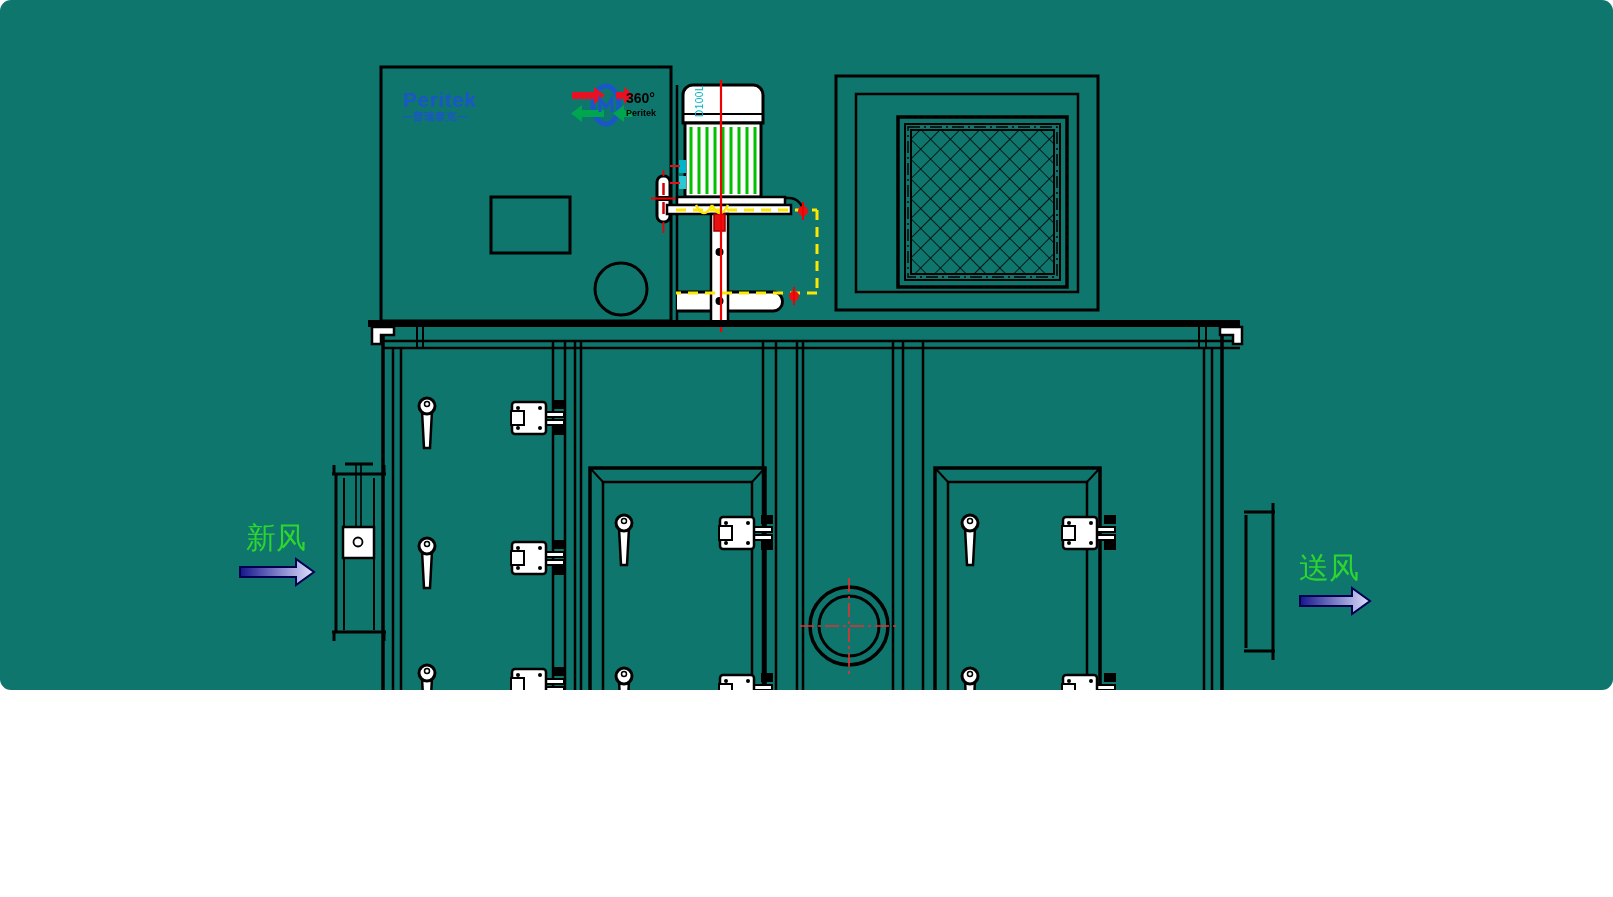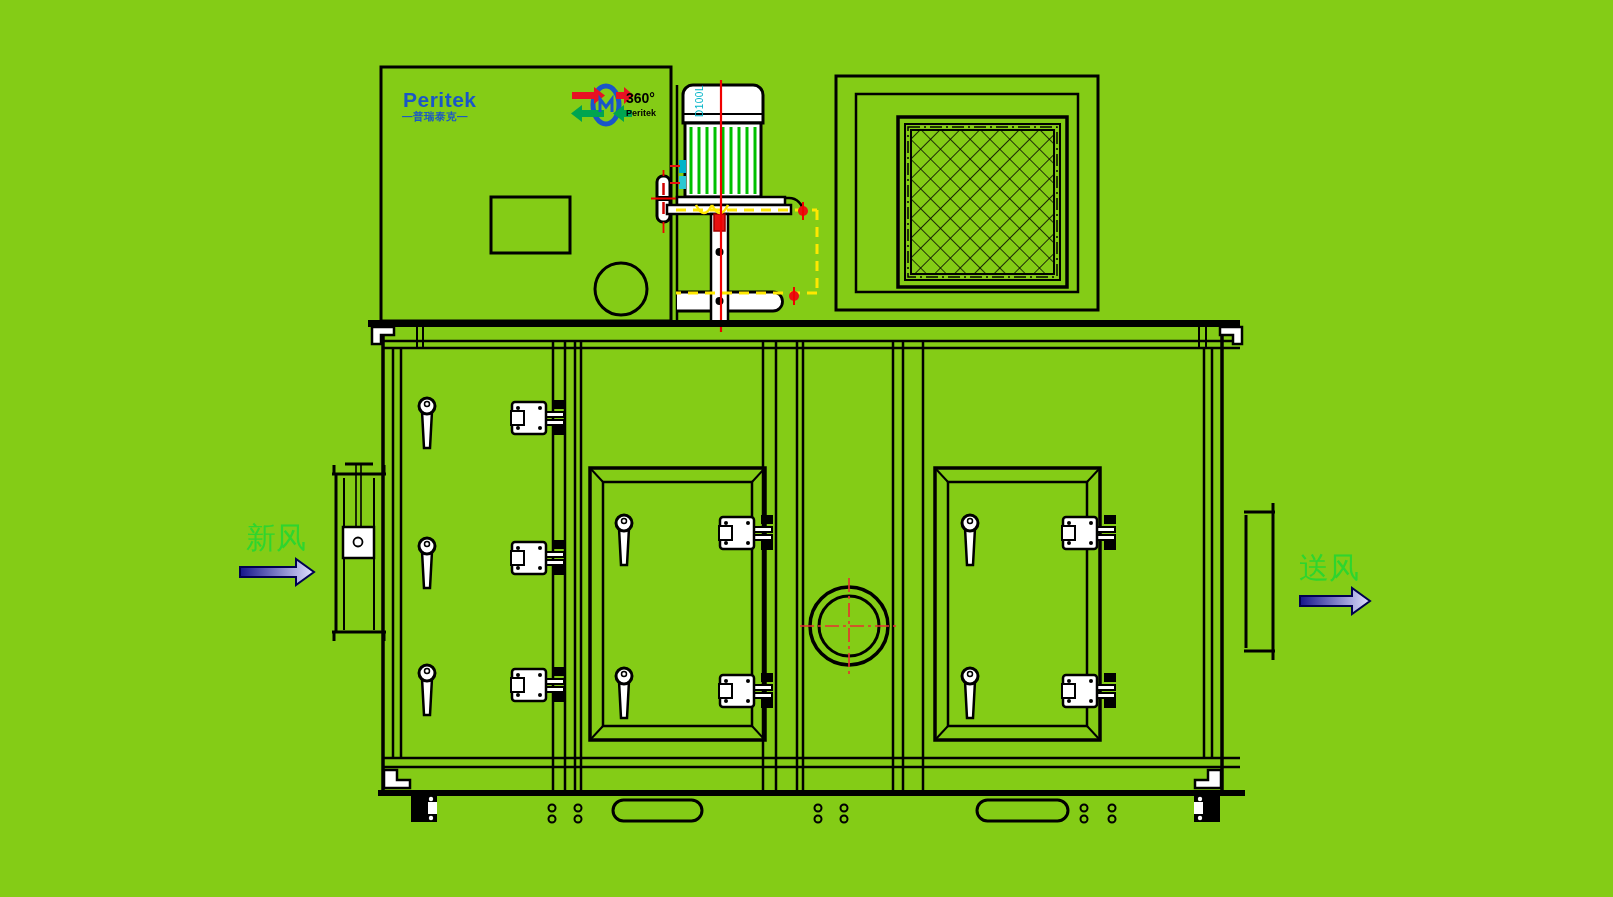--- a/index.html
+++ b/index.html
@@ -1,17 +1,17 @@
 <!DOCTYPE html>
 <html><head>
 <meta charset="utf-8">
 <style>
   html,body{margin:0;padding:0;background:#fff;}
-  .canvas{position:relative;width:1613px;height:897px;background:#84cc16;overflow:hidden;
-          font-family:"Liberation Sans","DejaVu Sans",sans-serif;}
+  .canvas{position:relative;width:1613px;height:690px;background:#0f766e;overflow:hidden;
+          font-family:"Liberation Sans","DejaVu Sans",sans-serif;border-radius:11px;}
   svg{display:block;}
   text{font-family:"Liberation Sans","DejaVu Sans",sans-serif;}
   .logo-main{font-weight:bold;font-size:21px;letter-spacing:0.5px;}
   .logo-sub{font-weight:bold;font-size:10.5px;letter-spacing:0.5px;}
   .rotor-angle{font-weight:bold;font-size:14px;}
   .rotor-brand{font-weight:bold;font-size:9px;}
   .cn-label{font-size:30px;}
   .motor-model{font-size:10px;letter-spacing:0.5px;}
 </style>
 </head>

